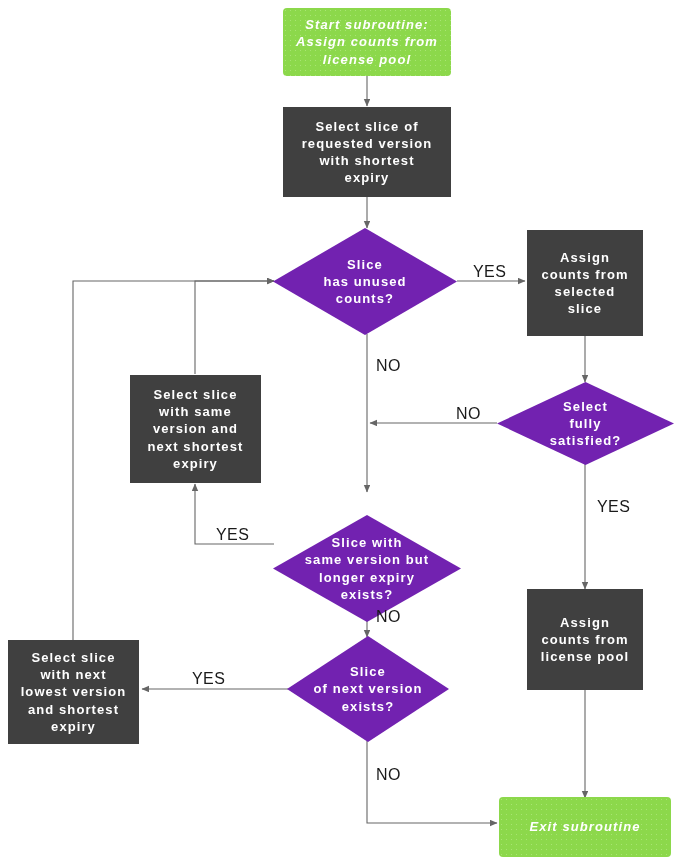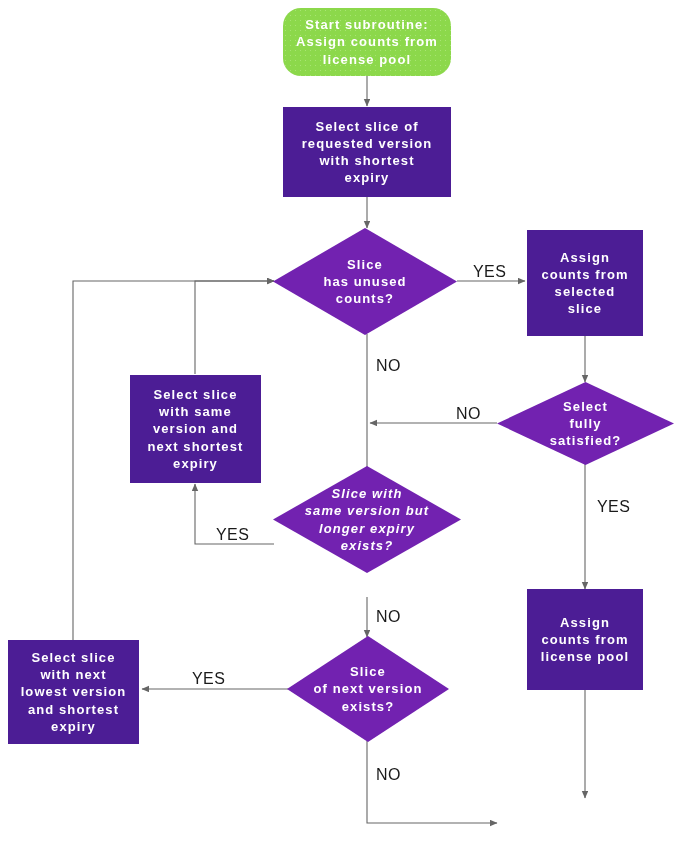--- a/index.html
+++ b/index.html
@@ -40,27 +40,28 @@
     line-height: 1.32;
     font-size: 13px;
     z-index: 3;
   }
   .node .txt {
     display: block;
     padding: 0 4px;
     white-space: pre-line;
   }
   .process {
-    background: #4c1d95;
+    background: #404040;
   }
   .terminator {
     background: #8cd84b;
-    border-radius: 18px;
+    border-radius: 4px;
     background-image: radial-gradient(#a8e472 0.8px, transparent 0.9px);
     background-size: 5px 5px;
+    font-style: italic;
   }
   .decision {
     background: transparent;
   }
   .decision .dia {
     position: absolute;
     left: 0;
     top: 0;
     width: 100%;
     height: 100%;
@@ -156,21 +157,21 @@
   </div>
 
   <div class="node process" style="left:130px; top:375px; width:131px; height:108px;">
     <span class="txt">Select slice
 with same
 version and
 next shortest
 expiry</span>
   </div>
 
-  <div class="node decision" style="left:273px; top:466px; width:188px; height:107px;font-style:italic;">
+  <div class="node decision" style="left:273px; top:515px; width:188px; height:107px;">
     <span class="dia"></span>
     <span class="txt">Slice with
 same version but
 longer expiry
 exists?</span>
   </div>
 
   <div class="node decision" style="left:287px; top:636px; width:162px; height:106px;">
     <span class="dia"></span>
     <span class="txt">Slice
@@ -185,20 +186,23 @@
 and shortest
 expiry</span>
   </div>
 
   <div class="node process" style="left:527px; top:589px; width:116px; height:101px;">
     <span class="txt">Assign
 counts from
 license pool</span>
   </div>
 
+  <div class="node terminator" style="left:499px; top:797px; width:172px; height:60px;">
+    <span class="txt">Exit subroutine</span>
+  </div>
 
   <div class="edge-label" style="left:473px; top:263px;">YES</div>
   <div class="edge-label" style="left:376px; top:357px;">NO</div>
   <div class="edge-label" style="left:456px; top:405px;">NO</div>
   <div class="edge-label" style="left:597px; top:498px;">YES</div>
   <div class="edge-label" style="left:216px; top:526px;">YES</div>
   <div class="edge-label" style="left:376px; top:608px;">NO</div>
   <div class="edge-label" style="left:192px; top:670px;">YES</div>
   <div class="edge-label" style="left:376px; top:766px;">NO</div>
 

